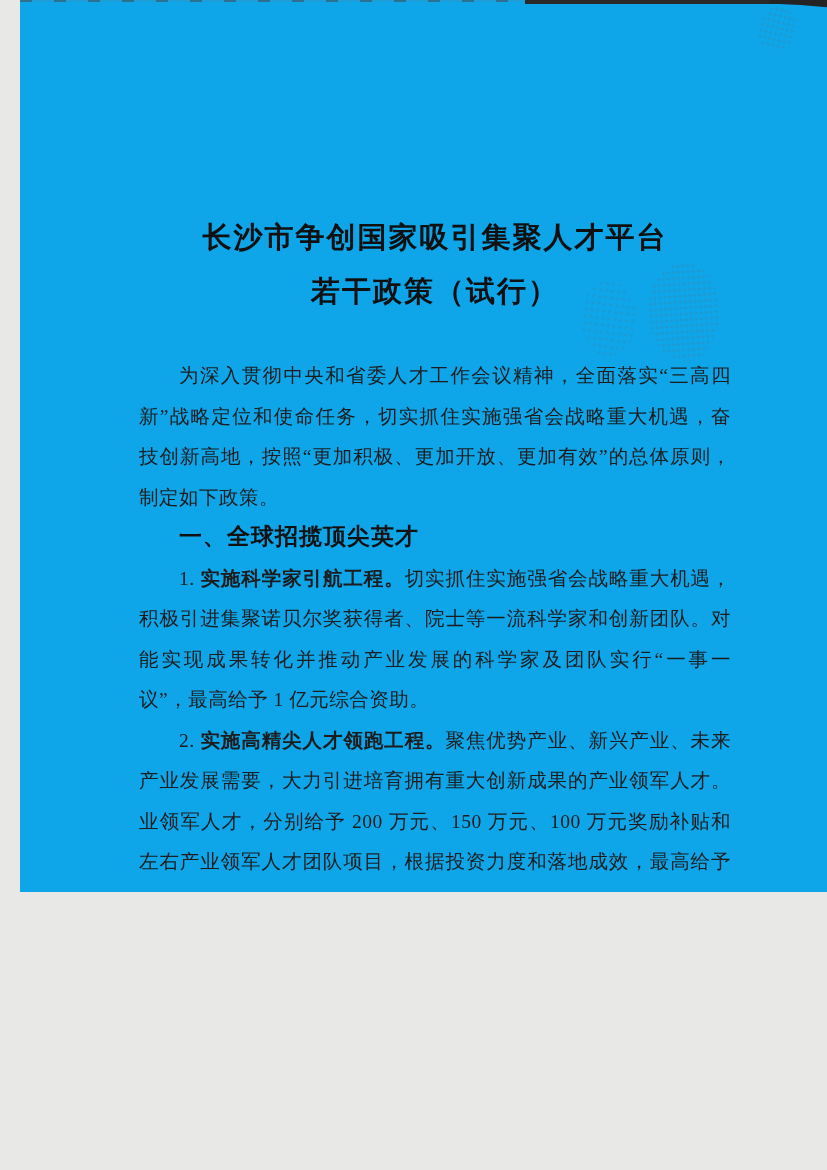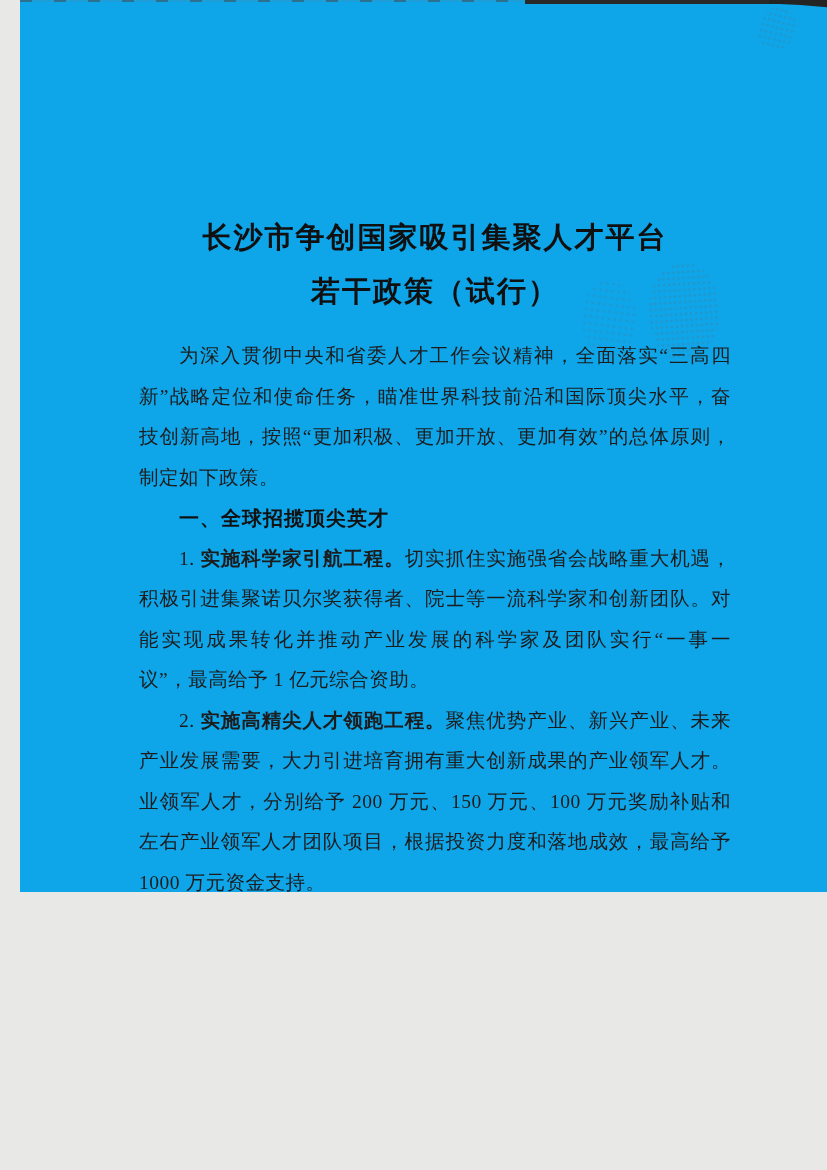--- a/index.html
+++ b/index.html
@@ -29,27 +29,27 @@
   .smudge-wm1{left:563px;top:282px;width:54px;height:74px;opacity:.5;
     border-radius:40% 60% 50% 50%;transform:rotate(7deg);
     background-size:6px 7px;}
   .smudge-wm2{left:629px;top:264px;width:70px;height:98px;opacity:.6;
     border-radius:50% 45% 55% 50%;transform:rotate(-4deg);
     background-size:5px 6px;}
   
   .title{position:absolute;top:210px;left:119px;width:592px;margin:0;
     text-align:center;font-size:29px;font-weight:700;line-height:54px;
     letter-spacing:2px;color:#101010;}
-  .doc-body{position:absolute;top:336px;left:119px;width:592px;
+  .doc-body{position:absolute;top:356px;left:119px;width:592px;
     font-size:19.5px;letter-spacing:.5px;color:#1c1c1c;}
   .line{height:40.5px;line-height:40.5px;text-align:justify;overflow:hidden;}
   .line.justify{text-align-last:justify;}
   .line.indent{text-indent:40px;}
-  .line.heading{font-family:Liberation Serif, serif;
-    font-weight:700;font-size:20px;letter-spacing:1px;color:#111;}
+  .line.heading{font-family:Liberation Mono, monospace;
+    font-weight:700;font-size:23px;letter-spacing:1px;color:#111;}
   .bold{font-weight:700;}
   .page-number{position:absolute;left:132px;top:1055px;font-size:16.5px;
     letter-spacing:4px;color:#2c2c2c;}
 </style>
 </head>
 <body>
 
 <div class="page">
 
   <div class="edge-top-left"></div>
@@ -62,21 +62,21 @@
   <div class="smudge smudge-wm1"></div>
   <div class="smudge smudge-wm2"></div>
 
   <h1 class="title">
     <div>长沙市争创国家吸引集聚人才平台</div>
     <div>若干政策（试行）</div>
   </h1>
 
   <div class="doc-body">
       <div class="line indent justify"><span>为深入贯彻中央和省委人才工作会议精神，全面落实“三高四</span></div>
-      <div class="line justify"><span>新”战略定位和使命任务，瞄准世界科技前沿和国际顶尖水平，奋</span></div>
+      <div class="line justify"><span>新”战略定位和使命任务，切实抓住实施强省会战略重大机遇，奋</span></div>
       <div class="line justify"><span>技创新高地，按照“更加积极、更加开放、更加有效”的总体原则，</span></div>
       <div class="line"><span>制定如下政策。</span></div>
       <div class="line indent heading"><span>一、全球招揽顶尖英才</span></div>
       <div class="line indent justify"><span>1. </span><span class="bold">实施科学家引航工程。</span><span>切实抓住实施强省会战略重大机遇，</span></div>
       <div class="line justify"><span>积极引进集聚诺贝尔奖获得者、院士等一流科学家和创新团队。对</span></div>
       <div class="line justify"><span>能实现成果转化并推动产业发展的科学家及团队实行“一事一</span></div>
       <div class="line"><span>议”，最高给予 1 亿元综合资助。</span></div>
       <div class="line indent justify"><span>2. </span><span class="bold">实施高精尖人才领跑工程。</span><span>聚焦优势产业、新兴产业、未来</span></div>
       <div class="line justify"><span>产业发展需要，大力引进培育拥有重大创新成果的产业领军人才。</span></div>
       <div class="line justify"><span>业领军人才，分别给予 200 万元、150 万元、100 万元奖励补贴和</span></div>

